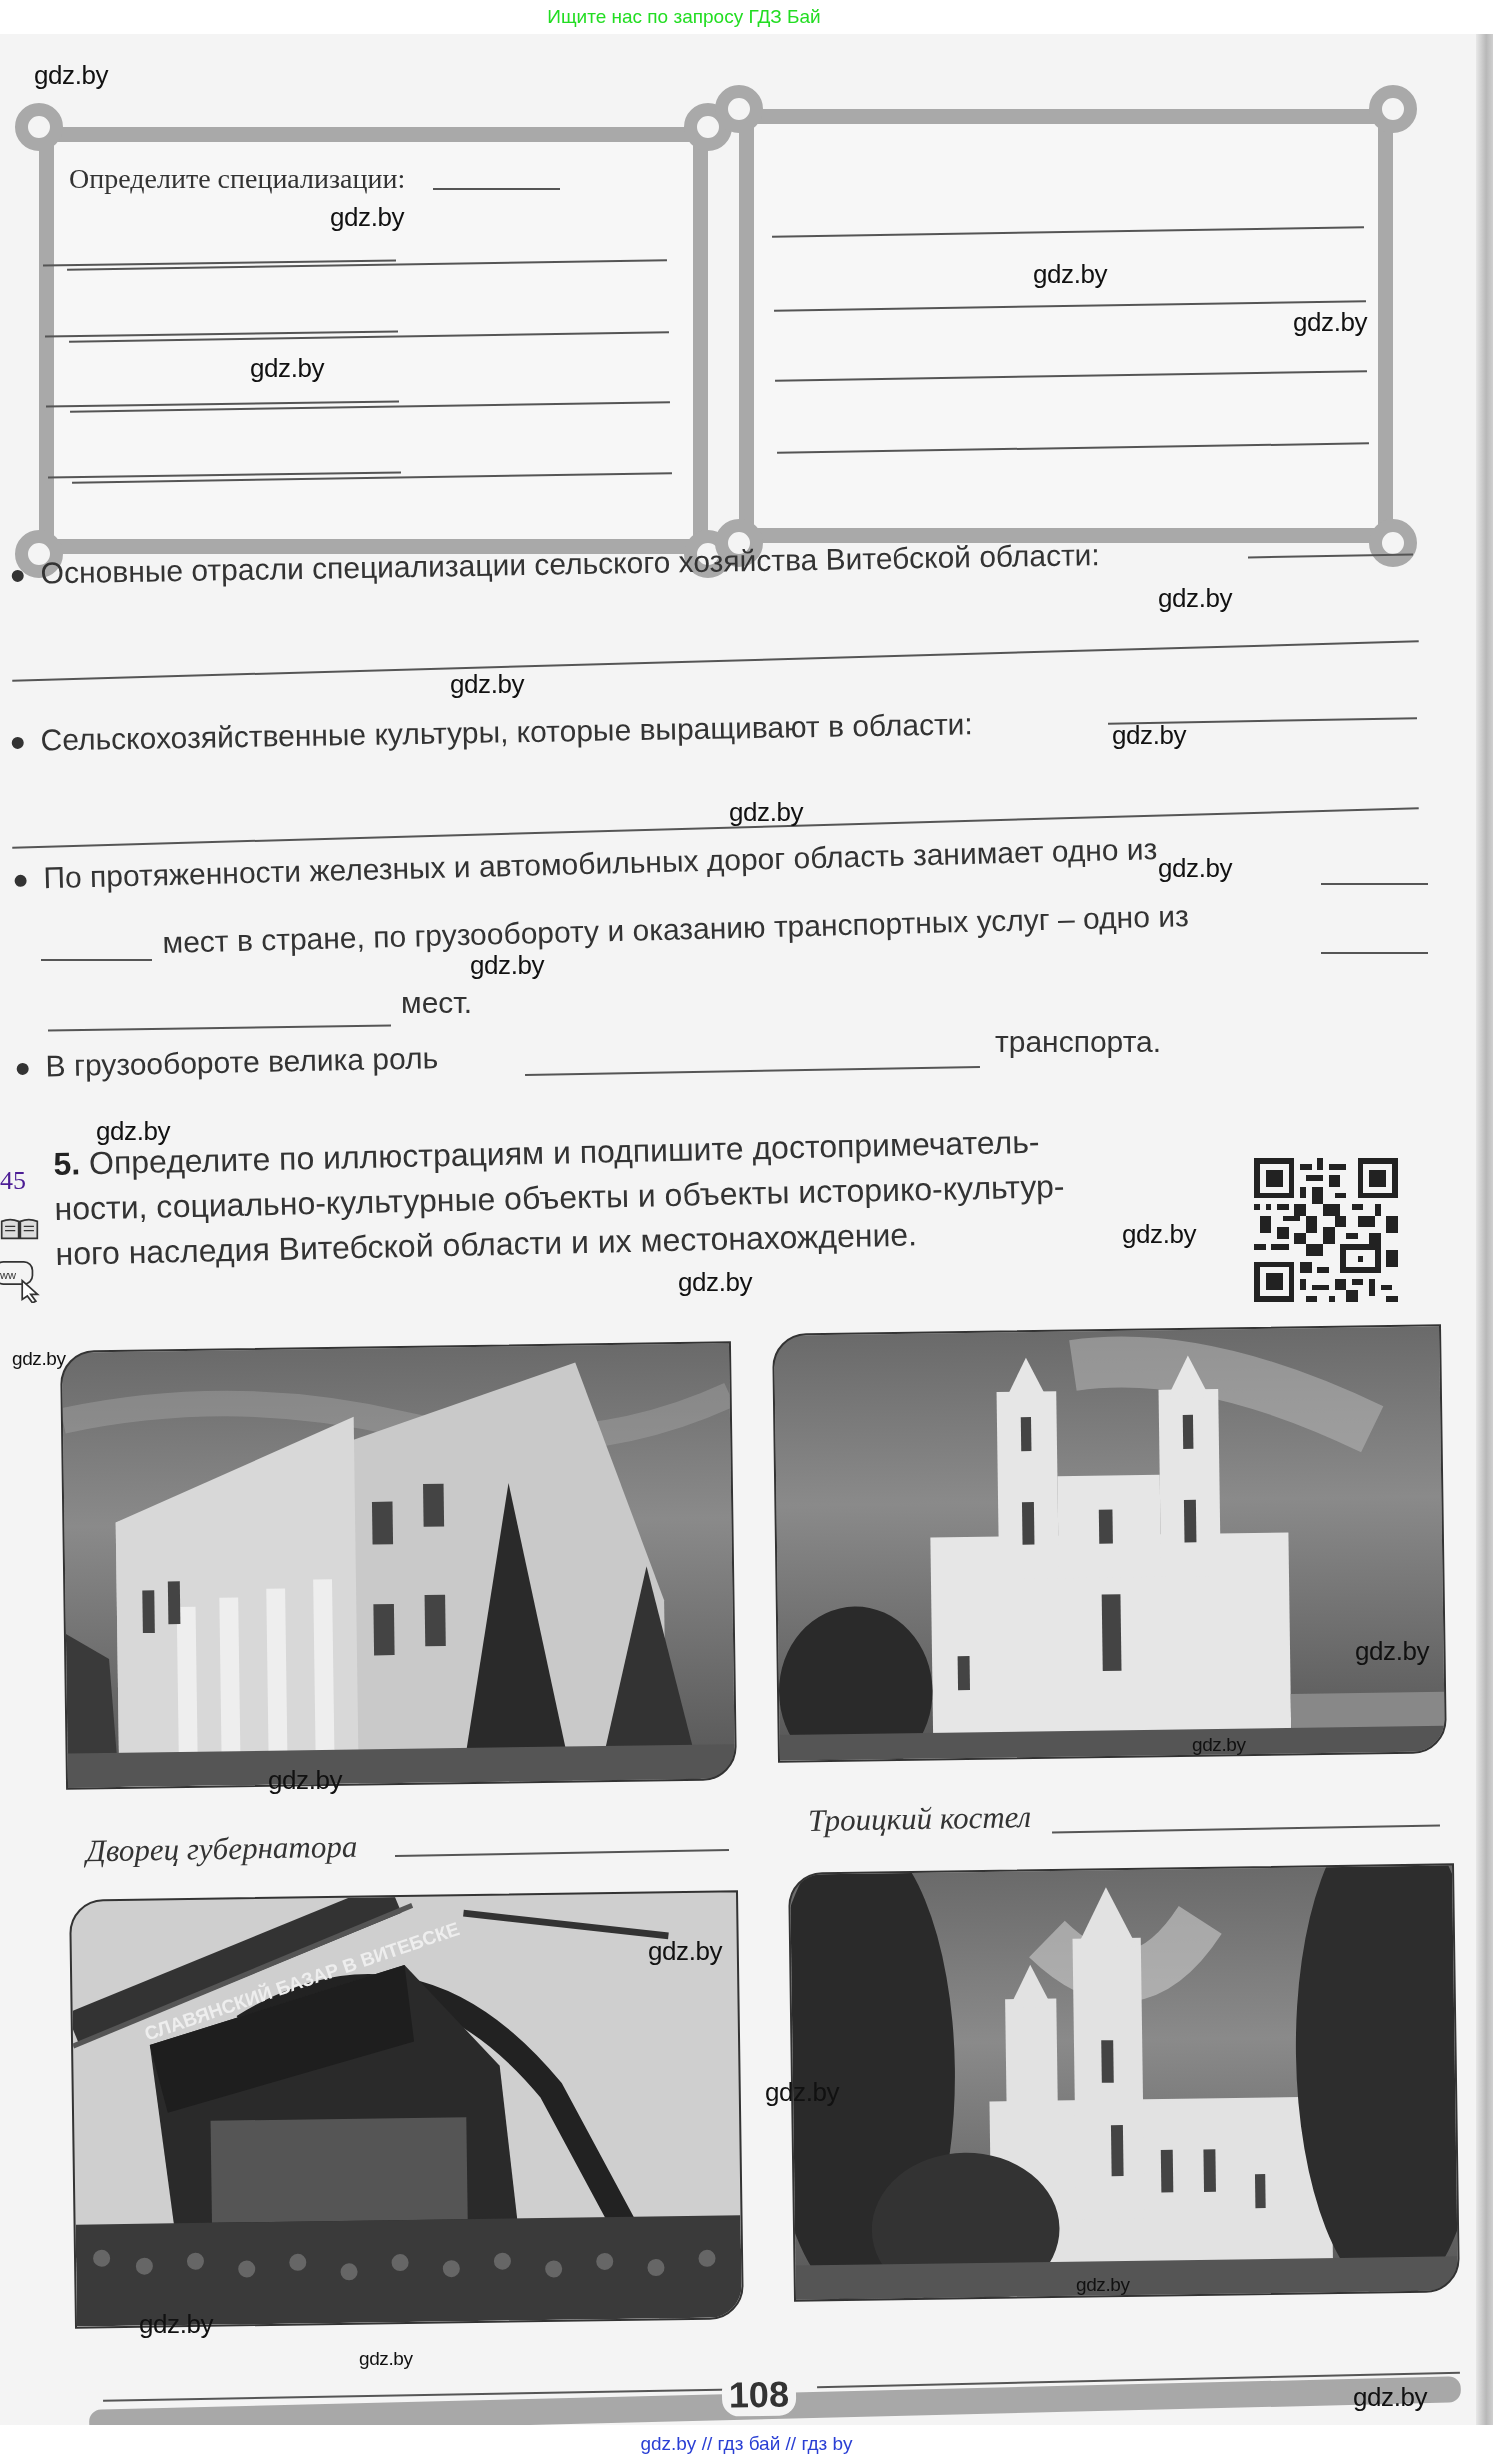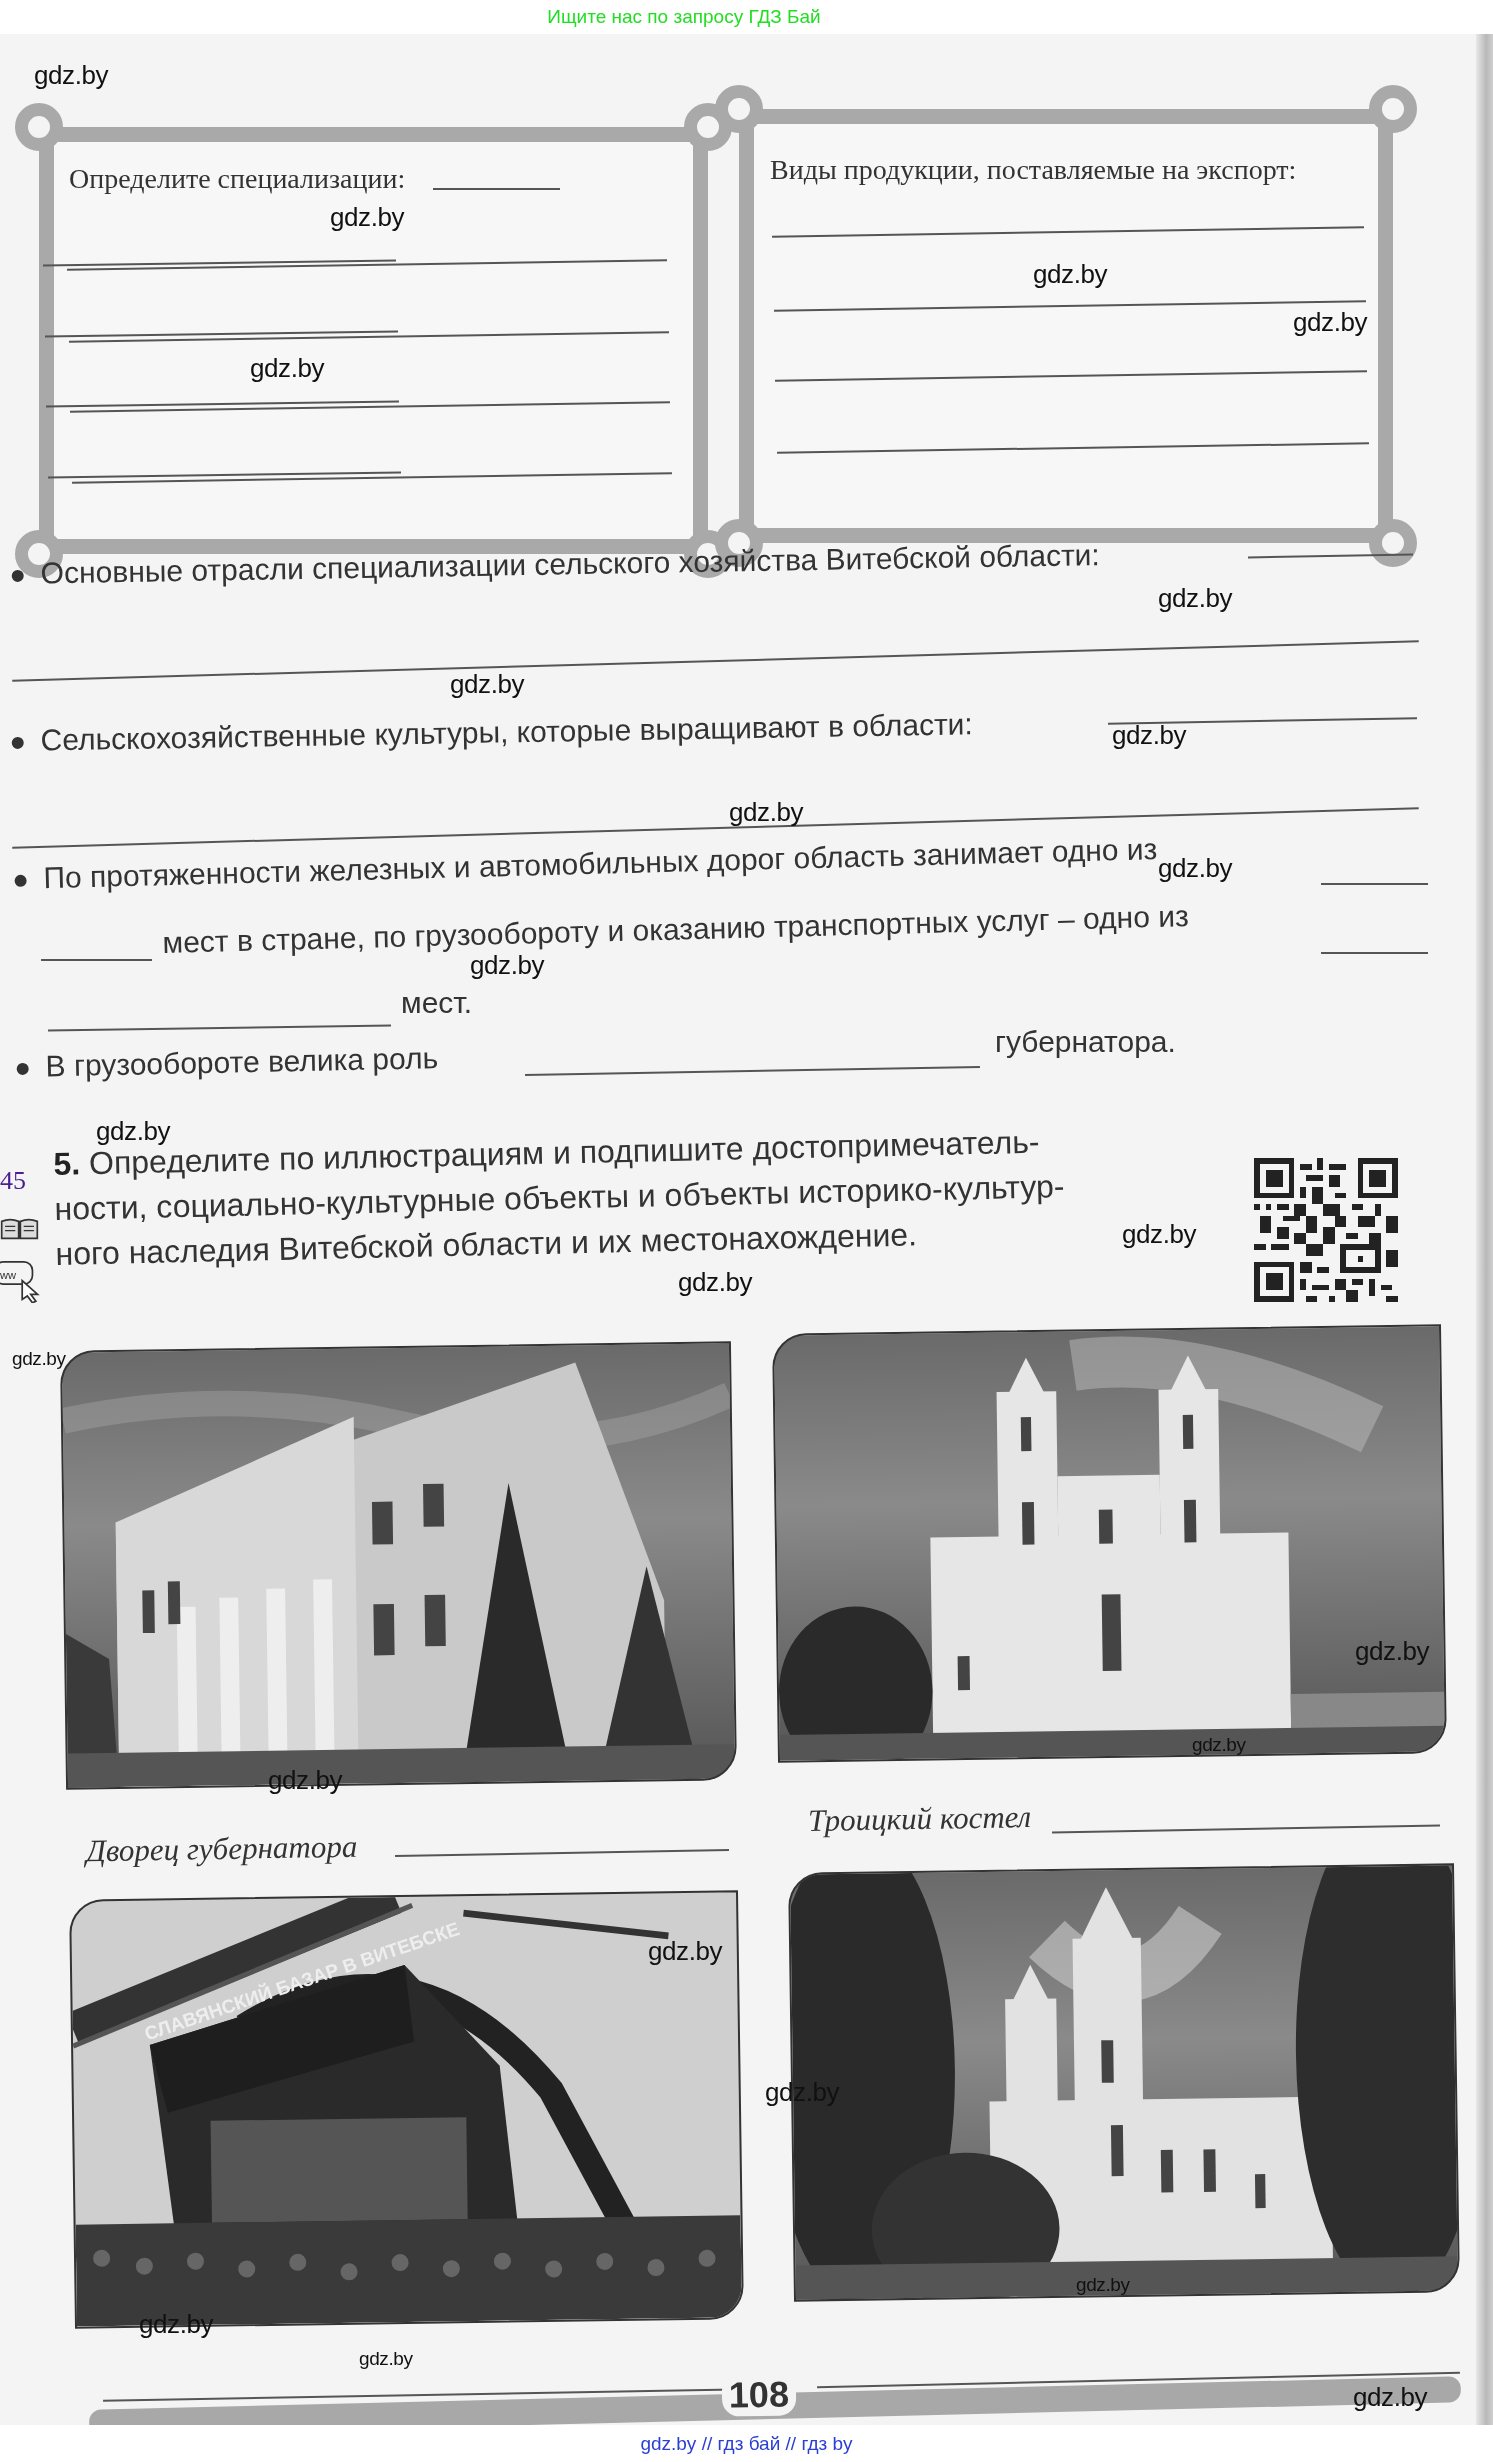--- a/index.html
+++ b/index.html
@@ -65,21 +65,20 @@
   <div class="line" style="left:69px; top:302px; width:600px; transform:rotate(-0.9deg);"></div>
   <div class="line" style="left:70px; top:372px; width:600px; transform:rotate(-0.9deg);"></div>
   <div class="line" style="left:72px; top:443px; width:600px; transform:rotate(-0.9deg);"></div>
 
   <div class="frame-box" style="left:739px; top:75px; width:654px; height:434px;">
     <div class="corner" style="left:-39px; top:-39px;"></div>
     <div class="corner" style="right:-39px; top:-39px;"></div>
     <div class="corner" style="left:-39px; bottom:-39px;"></div>
     <div class="corner" style="right:-39px; bottom:-39px;"></div>
   </div>
-  <div class="frame-title" style="left:770px; top:120px;">Виды продукции, поставляемые на экспорт:</div>
   <div class="line" style="left:772px; top:197px; width:592px; transform:rotate(-0.9deg);"></div>
   <div class="line" style="left:774px; top:271px; width:592px; transform:rotate(-0.9deg);"></div>
   <div class="line" style="left:775px; top:341px; width:592px; transform:rotate(-0.9deg);"></div>
   <div class="line" style="left:777px; top:413px; width:592px; transform:rotate(-0.9deg);"></div>
 
   <div class="bullet-text" style="left:12px; top:523px; transform:rotate(-1deg);">
     <span class="bullet-dot"></span><span>Основные отрасли специализации сельского хозяйства Витебской области:</span>
   </div>
   <div class="line" style="left:1248px; top:521px; width:165px; transform:rotate(-1deg);"></div>
   <div class="line" style="left:12px; top:626px; width:1407px; transform:rotate(-1.6deg);"></div>
@@ -97,21 +96,21 @@
   <div class="line" style="left:41px; top:925px; width:111px;"></div>
   <div class="bullet-text" style="left:163px; top:892px; transform:rotate(-1.5deg);">мест в стране, по грузообороту и оказанию транспортных услуг – одно из</div>
   <div class="line" style="left:1321px; top:918px; width:107px;"></div>
   <div class="line" style="left:48px; top:993px; width:343px; transform:rotate(-0.8deg);"></div>
   <div class="bullet-text" style="left:401px; top:952px;">мест.</div>
 
   <div class="bullet-text" style="left:17px; top:1016px; transform:rotate(-1.2deg);">
     <span class="bullet-dot"></span><span>В грузообороте велика роль</span>
   </div>
   <div class="line" style="left:525px; top:1036px; width:455px; transform:rotate(-1deg);"></div>
-  <div class="bullet-text" style="left:995px; top:991px;">губернатора.</div>
+  <div class="bullet-text" style="left:995px; top:991px;">транспорта.</div>
 
   <div class="task-num-side">45</div>
   <div style="position:absolute; left:0; top:1182px; width:39px; height:26px;">
     <svg width="39" height="26" viewBox="0 0 46 30">
         <path d="M2 26 L22 26 L22 6 Q12 2 2 6 Z M24 26 L44 26 L44 6 Q34 2 24 6 Z" fill="#ddd" stroke="#333" stroke-width="2"></path>
         <path d="M6 12 H18 M6 17 H18 M28 12 H40 M28 17 H40" stroke="#333" stroke-width="1.5"></path>
       </svg>
   </div>
   <div style="position:absolute; left:0; top:1226px; width:41px; height:43px;">
     <svg width="41" height="43" viewBox="0 0 48 50">

